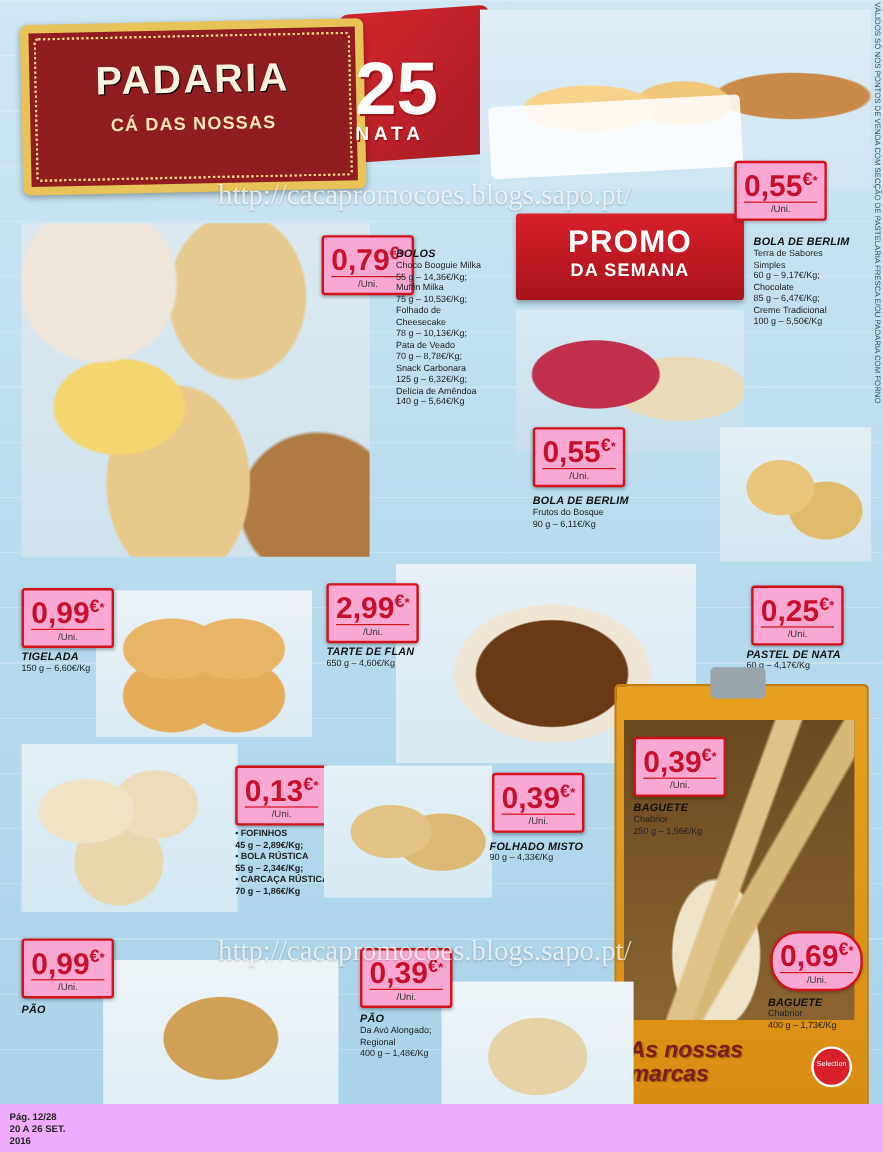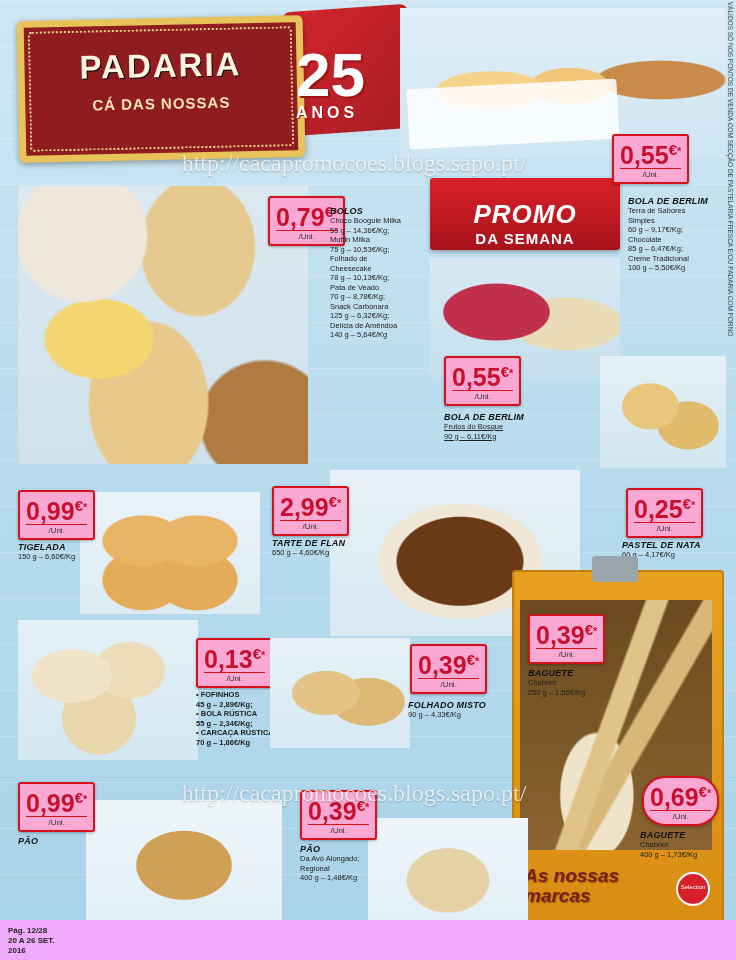--- a/index.html
+++ b/index.html
@@ -65,21 +65,21 @@
     transform:rotate(-3deg);border-radius:4px;opacity:.85;
   }
 
   
   .promo{
     position:absolute;left:430px;top:178px;width:190px;height:72px;
     background:linear-gradient(180deg,#d8202a,#a8131b);
     color:#fff;text-align:center;border-radius:3px;
     box-shadow:0 2px 4px rgba(0,0,0,.3);
   }
-  .promo .l1{font-size:26px;font-weight:bold;letter-spacing:1px;padding-top:21px;font-style:italic;}
+  .promo .l1{font-size:26px;font-weight:bold;letter-spacing:1px;padding-top:8px;}
   .promo .l2{font-size:15px;font-weight:bold;letter-spacing:1px;}
 
   
   .price{
     position:absolute;background:#f9a8d4;border:2px solid #d4121c;border-radius:3px;
     color:#c8102e;text-align:center;box-shadow:0 1px 3px rgba(0,0,0,.3);
     padding:2px 6px 3px 6px;
   }
   .price .v{font-size:25px;font-weight:bold;line-height:24px;white-space:nowrap;}
   .price .v .cur{font-size:15px;vertical-align:super;}
@@ -215,21 +215,21 @@
 <div class="bg"></div>
 
 <div class="hdr">
   <div class="anos-ribbon"></div>
   <div class="padaria-sign">
     <div class="padaria-title">PADARIA</div>
     <div class="padaria-sub">CÁ DAS NOSSAS</div>
   </div>
   <div class="anos25">
     <div class="n">25</div>
-    <div class="t">ANOS</div>
+    <div class="t">NATA</div>
   </div>
   <div class="hero-photo"></div>
   <div class="doily"></div>
 </div>
 
 <div class="promo">
   <div class="l1">PROMO</div>
   <div class="l2">DA SEMANA</div>
 </div>
 
@@ -269,21 +269,21 @@
 100 g – 5,50€/Kg</div>
 </div>
 
 <div class="ph bolaberlim"></div>
 <div class="price" style="left:444px;top:356px;">
   <div class="v"><span>0</span><span>,55</span><span class="cur">€</span><span class="st">*</span></div>
   <div class="u">/Uni.</div>
 </div>
 <div class="desc" style="left:444px;top:412px;width:100px;">
   <div class="nm">BOLA DE BERLIM</div>
-  <div class="dt" style="white-space:pre-line;text-decoration:underline;">Frutos do Bosque
+  <div class="dt" style="white-space:pre-line;">Frutos do Bosque
 90 g – 6,11€/Kg</div>
 </div>
 
 <div class="ph pasteis"></div>
 <div class="price" style="left:626px;top:488px;">
   <div class="v"><span>0</span><span>,25</span><span class="cur">€</span><span class="st">*</span></div>
   <div class="u">/Uni.</div>
 </div>
 <div class="desc" style="left:622px;top:540px;width:100px;">
   <div class="nm">PASTEL DE NATA</div>

